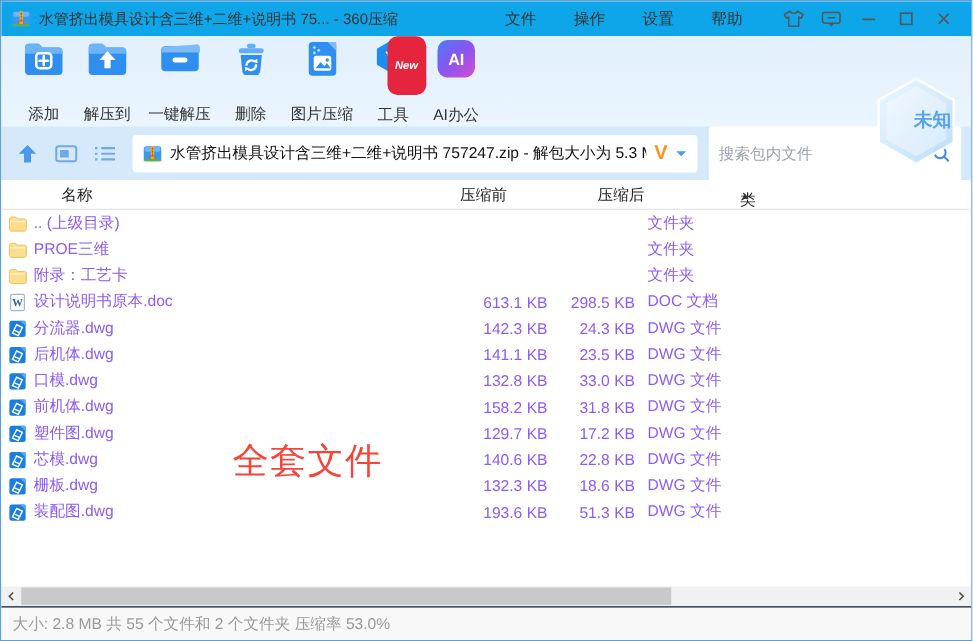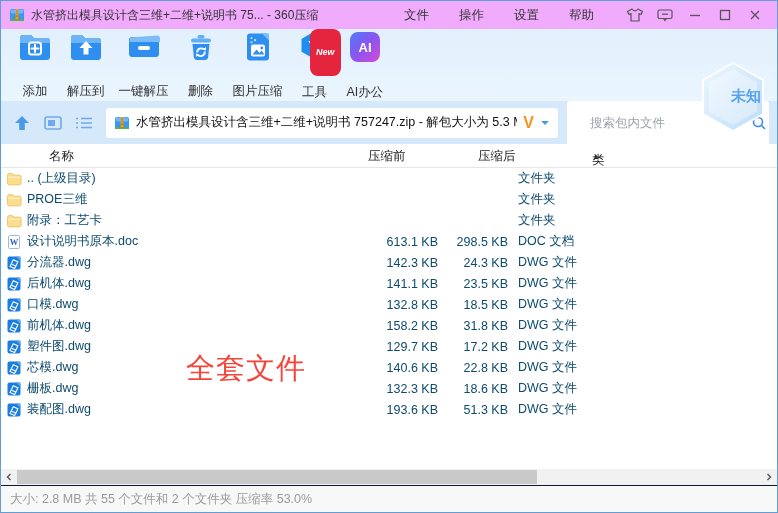--- a/index.html
+++ b/index.html
@@ -2,21 +2,21 @@
 <html><head>
 <meta charset="utf-8">
 <style>
   * { box-sizing: border-box; margin: 0; padding: 0; }
   html,body { width:778px; height:513px; }
   body { font-family:"Liberation Sans", sans-serif; font-size:12.5px; background:#eee; }
   .window { width:778px; height:513px; border:1px solid #5e9fd8; background:#fff;
             display:flex; flex-direction:column; position:relative; overflow:hidden; }
 
   
-  .titlebar { height:28px; background:#f0abfc; display:flex; align-items:center; flex:0 0 28px; }
+  .titlebar { height:28px; background:#0ea5e9; display:flex; align-items:center; flex:0 0 28px; }
   .app-icon { margin:0 6px 0 8px; display:flex; }
   .title-text { font-size:12px; color:#333; white-space:nowrap; }
   .menubar { display:flex; margin-left:auto; }
   .menu-item { padding:0 15px; font-size:12.5px; color:#333; line-height:28px; cursor:default; }
   .win-icons { display:flex; align-items:center; gap:10px; padding:0 12px 0 16px; }
   .win-btn { width:20px; height:20px; display:flex; align-items:center; justify-content:center; }
 
   
   .toolbar { height:72px; flex:0 0 72px; background:linear-gradient(180deg,#e2f0fd,#eaf5fe);
              display:flex; align-items:center; padding-left:12px; gap:6px; position:relative; }
@@ -33,38 +33,38 @@
 
   
   .addressbar { height:43px; flex:0 0 43px; background:#d5e9fa; display:flex; align-items:center;
                 padding:0 8px; gap:5px; }
   .nav-btn { width:26px; height:26px; display:flex; align-items:center; justify-content:center; border-radius:3px; }
   .address-field { flex:1; height:30px; background:#fff; border-radius:3px; display:flex;
                    align-items:center; padding:0 8px; gap:6px; margin:0 4px; overflow:hidden; }
   .address-text { font-size:12.5px; color:#111; white-space:nowrap; overflow:hidden; flex:1; }
   .vip-v { color:#f7941d; font-weight:bold; font-size:16px; }
   .search-field { width:202px; height:44px; background:#fff; border-radius:3px; display:flex;
-                  align-items:center; padding:0 23px; }
+                  align-items:center; padding:0 8px; }
   .search-field input { border:none; outline:none; flex:1; font-size:12.5px;
                         font-family:"Liberation Sans",sans-serif; color:#333; }
   .search-field input::placeholder { color:#9aa3ad; }
 
   
   .list-header { height:24px; flex:0 0 24px; background:#fff; border-bottom:1px solid #e6e6e6;
                  position:relative; font-size:12.5px; color:#222; }
   .list-header span { position:absolute; top:4px;margin-left:42px; }
   .h-name  { left:6px; }
   .h-before{ left:325px; }
   .h-after { left:435px; }
   .h-type  { left:507px; }
   .sort-arrow { font-size:8px; color:#444; margin-right:4px; }
 
   
   .filelist { flex:1; background:#fff; position:relative; overflow:hidden; }
-  .row { height:21px; display:flex; align-items:center; position:relative; color:#0c4a6e; }
+  .row { height:21px; display:flex; align-items:center; position:relative; color:#8b5cf6; }
   .cell-name { display:flex; align-items:center; gap:5px; margin-left:5px; white-space:nowrap; }
   .cell-before { position:absolute; left:330px; width:107px; text-align:right; }
   .cell-after  { position:absolute; left:430px; width:77px; text-align:right; }
   .cell-type   { position:absolute; left:517px; }
   .watermark { position:absolute; left:185px; top:181px; font-size:29px; color:#f5453b;
                letter-spacing:1px; white-space:nowrap; pointer-events:none; }
 
   
   .hscroll { height:16px; flex:0 0 16px; background:#f1f1f1; display:flex; align-items:stretch; }
   .hs-arrow { width:16px; display:flex; align-items:center; justify-content:center; }
@@ -406,21 +406,21 @@
               <svg width="16" height="16" viewBox="0 0 16 16">
                 <rect x="1.5" y="1.5" width="13" height="13" rx="2" fill="#1a7de0"></rect>
                 <path d="M14.5 1.5h-4.5l4.5 4.5z" fill="#5aa8f0"></path>
                 <path d="M4 11.5L7.3 4.8l4.6 2-3.3 6.7z" fill="none" stroke="#fff" stroke-width="1.1"></path>
                 <path d="M5.6 9.3l4.6 2" stroke="#fff" stroke-width="1.1"></path>
               </svg>
             </span>
       <span class="rname">口模.dwg</span>
     </span>
     <span class="cell-before">132.8 KB</span>
-    <span class="cell-after">18.5 KB</span>
+    <span class="cell-after">33.0 KB</span>
     <span class="cell-type">DWG 文件</span>
   </div>
 
   <div class="row">
     <span class="cell-name">
       <span class="ricon" style="display: flex;">
               <svg width="16" height="16" viewBox="0 0 16 16">
                 <rect x="1.5" y="1.5" width="13" height="13" rx="2" fill="#1a7de0"></rect>
                 <path d="M14.5 1.5h-4.5l4.5 4.5z" fill="#5aa8f0"></path>
                 <path d="M4 11.5L7.3 4.8l4.6 2-3.3 6.7z" fill="none" stroke="#fff" stroke-width="1.1"></path>

